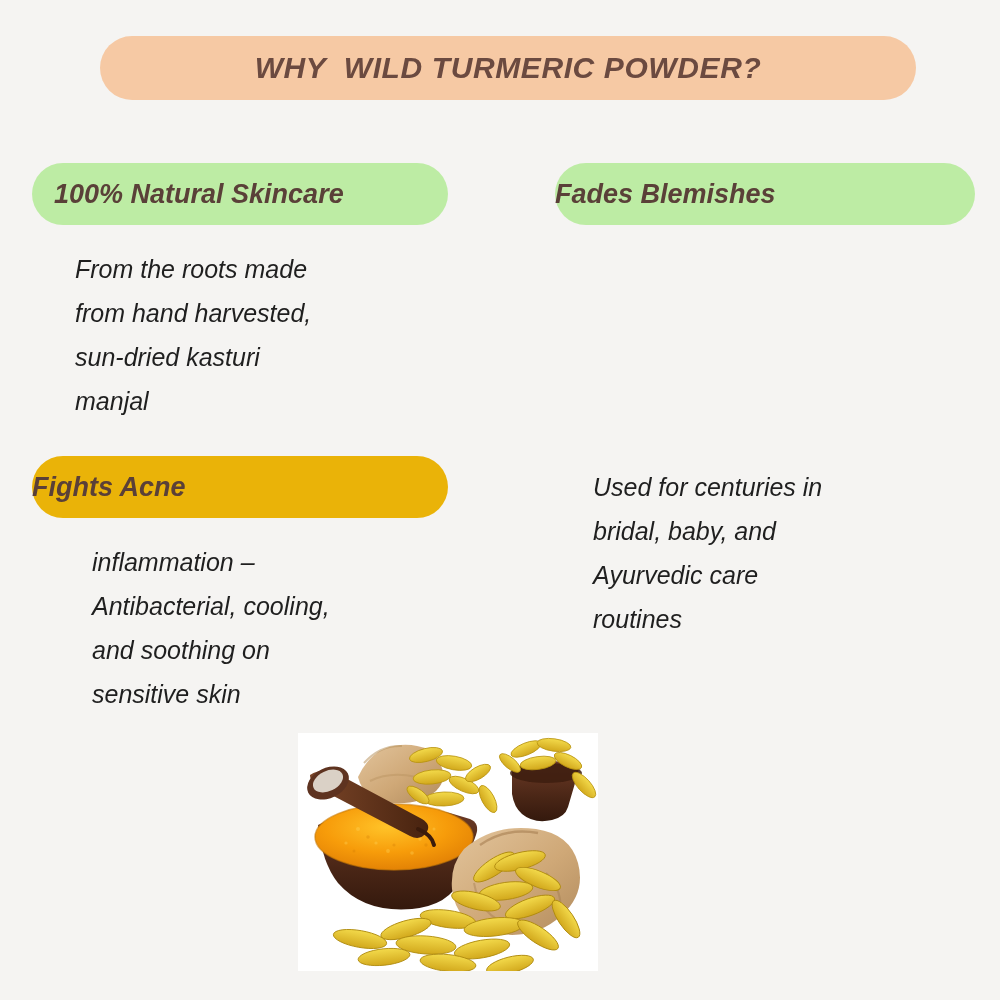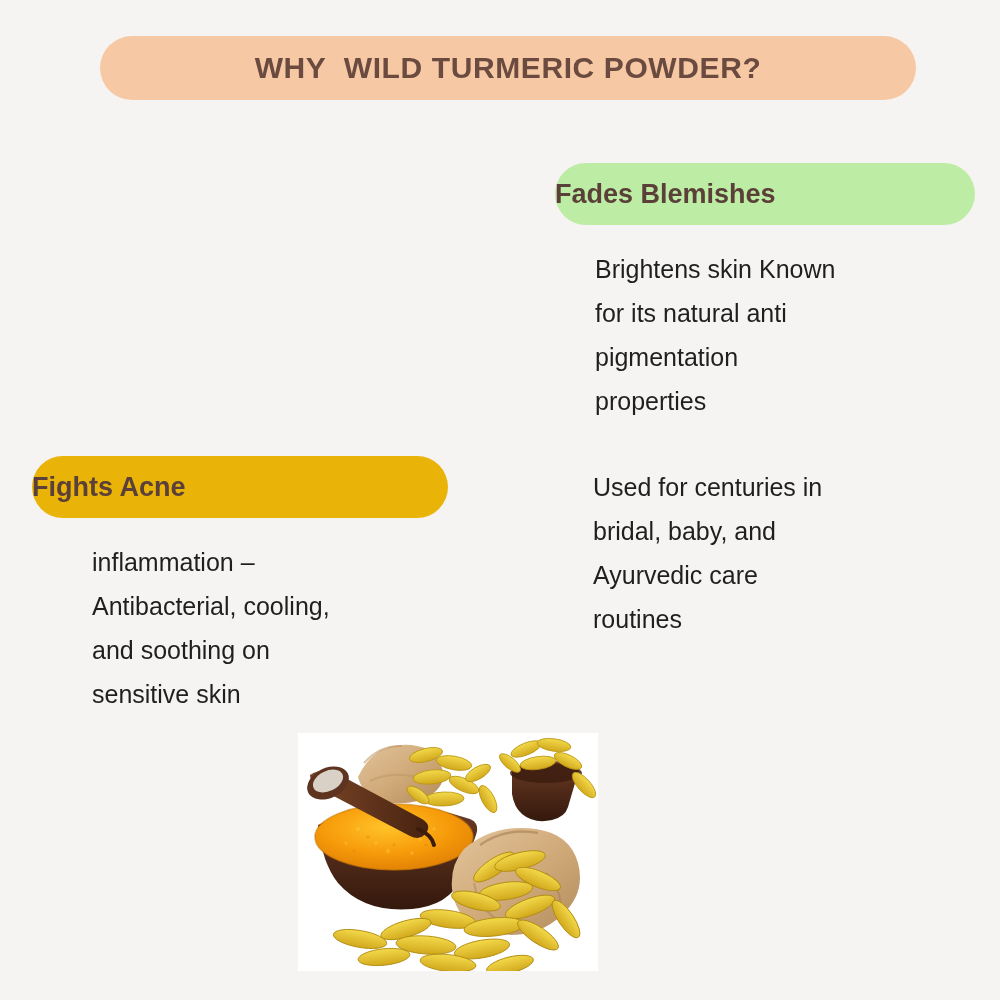--- a/index.html
+++ b/index.html
@@ -11,20 +11,21 @@
     height: 1000px;
     background: #f5f4f2;
     font-family: "Liberation Sans", sans-serif;
     overflow: hidden;
     position: relative;
   }
   .canvas {
     position: relative;
     width: 879px;
     height: 1000px;
+    font-style: italic;
   }
 
   
   .title-pill {
     position: absolute;
     left: 100px;
     top: 36px;
     width: 816px;
     height: 64px;
     background: #f6c9a4;
@@ -92,29 +93,34 @@
 </style>
 </head>
 <body>
 
 <div class="canvas">
 
   <div class="title-pill">
     <span class="title-text">WHY  WILD TURMERIC POWDER?</span>
   </div>
 
+  <div class="col-left row-one">
+    <div class="pill pill-green align-left">
+      <span class="pill-text">100% Natural Skincare</span>
+    </div>
+    <div class="card-body body-left-a">From the roots made
+from hand harvested,
+sun-dried kasturi
+manjal</div>
+  </div>
 
   <div class="col-right row-one">
     <div class="pill pill-green align-center">
       <span class="pill-text">Fades Blemishes</span>
     </div>
-    <div class="card-body body-right-a">Brightens skin Known
-for its natural anti
-pigmentation
-properties</div>
   </div>
 
   <div class="col-left row-two">
     <div class="pill pill-peach align-center">
       <span class="pill-text">Fights Acne</span>
     </div>
     <div class="card-body body-left-b">inflammation –
 Antibacterial, cooling,
 and soothing on
 sensitive skin</div>

